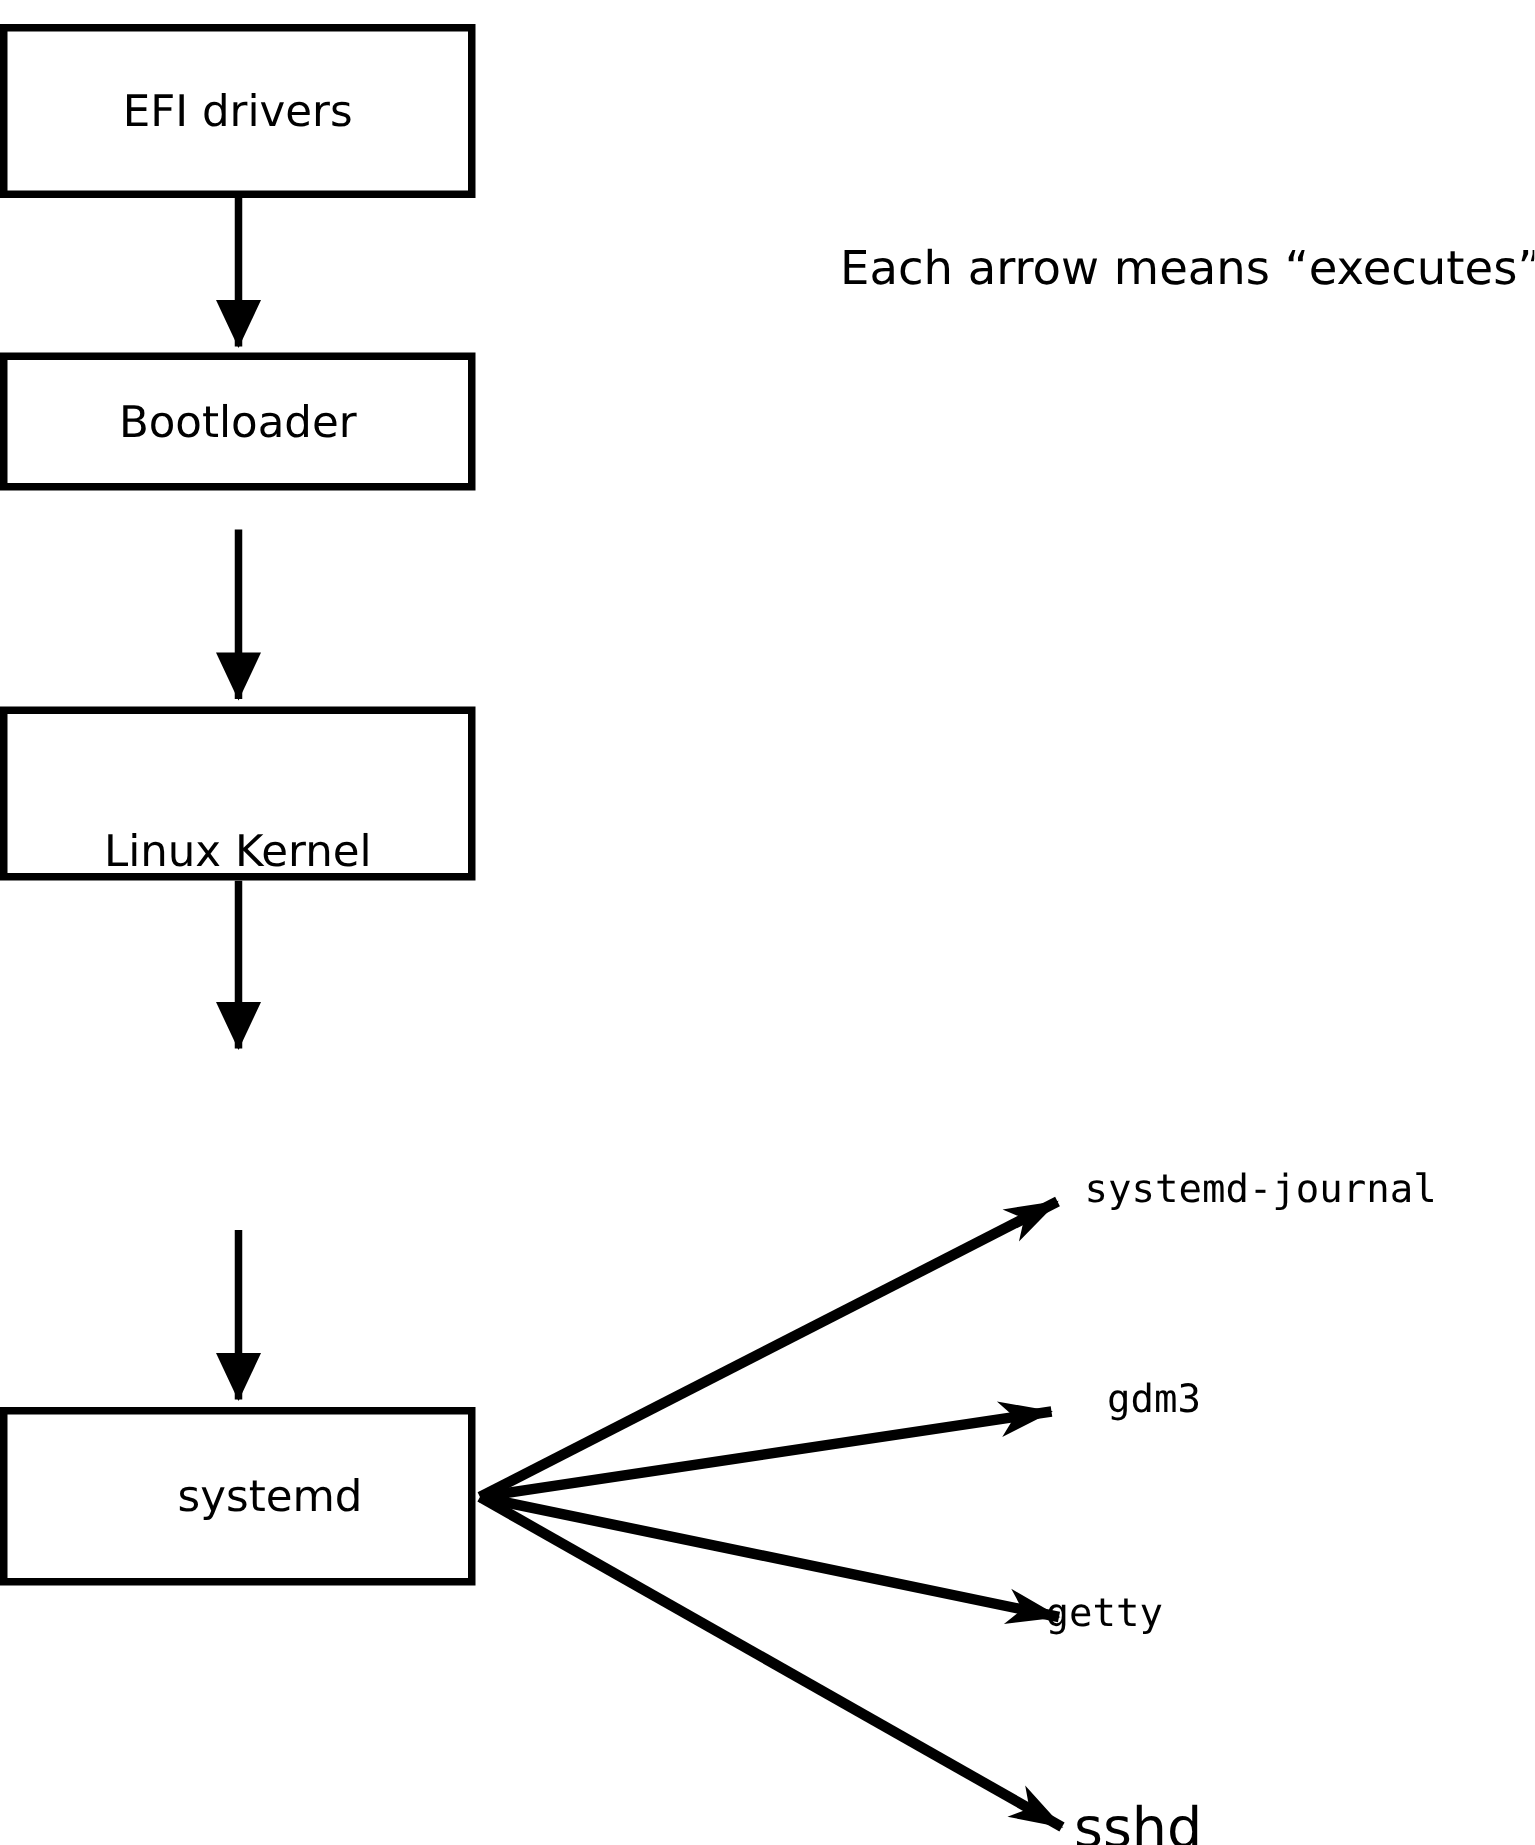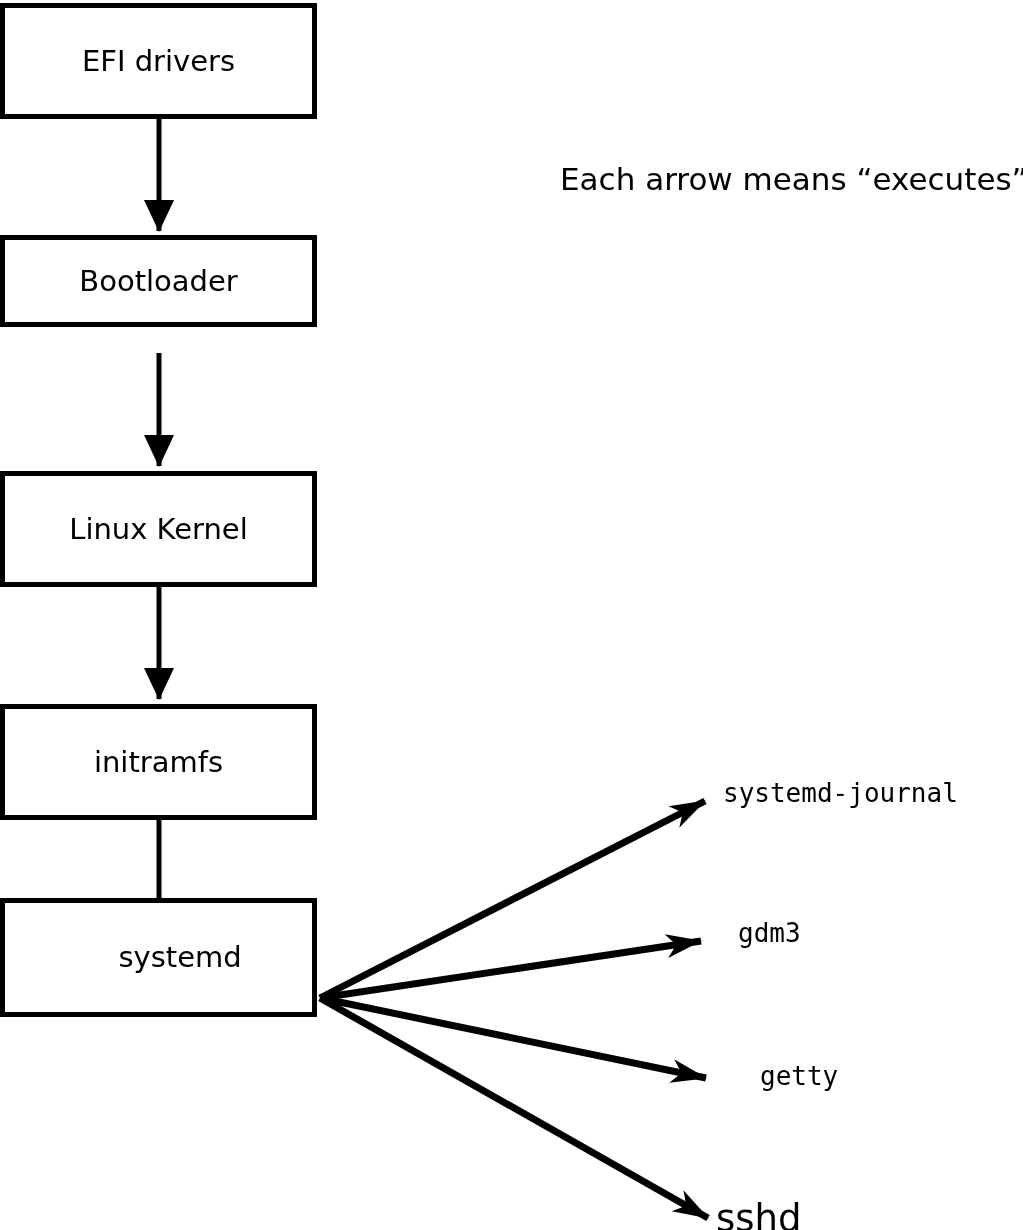--- a/index.html
+++ b/index.html
@@ -29,44 +29,44 @@
     box-sizing: border-box;
     border: 5px solid #000000;
     background: #ffffff;
     display: flex;
     align-items: center;
     justify-content: center;
     font-size: 29px;
     line-height: 1;
     white-space: nowrap;
   }
-  .node-efi       { top: 3px;   height: 116px; }
+  .node-efi       { top: 16px;   height: 116px; }
   .node-boot      { top: 235px; height: 92px; }
-  .node-kernel    { top: 471px; height: 116px; }
+  .node-kernel    { top: 471px; height: 116px; align-items: flex-end; }
   .node-initramfs { top: 704px; height: 116px; }
-  .node-systemd   { top: 898px; height: 119px; padding-left: 43px; }
+  .node-systemd   { top: 938px; height: 119px; padding-left: 43px; }
 
   .caption {
     position: absolute;
     left: 560px;
     top: 164px;
     font-size: 31px;
     line-height: 1;
     white-space: nowrap;
   }
   .proc {
     position: absolute;
     font-family: "DejaVu Sans Mono", monospace;
     font-size: 26px;
     line-height: 1;
     white-space: nowrap;
   }
   .proc-journal { left: 723px; top: 780px; }
   .proc-gdm3    { left: 723px; top: 920px; margin-left: 15px; }
-  .proc-getty   { left: 760px; top: 1063px; }
+  .proc-getty   { left: 697px; top: 1063px; }
   .proc-sshd    {
     left: 716px; top: 1200px;
     font-family: "DejaVu Sans", sans-serif;
     font-size: 37px;
   }
 </style>
 </head>
 <body>
 
 <div id="stage">
@@ -94,23 +94,20 @@
 
   <div class="node node-efi">
     <span>EFI drivers</span>
   </div>
   <div class="node node-boot">
     <span>Bootloader</span>
   </div>
   <div class="node node-kernel">
     <span>Linux Kernel</span>
   </div>
-  <div class="node node-initramfs">
-    <span>initramfs</span>
-  </div>
   <div class="node node-systemd">
     <span>systemd</span>
   </div>
 
   <div class="caption">Each arrow means “executes”.</div>
 
   <div class="proc proc-journal">systemd-journal</div>
   <div class="proc proc-gdm3">gdm3</div>
   <div class="proc proc-getty">getty</div>
   <div class="proc proc-sshd">sshd</div>

